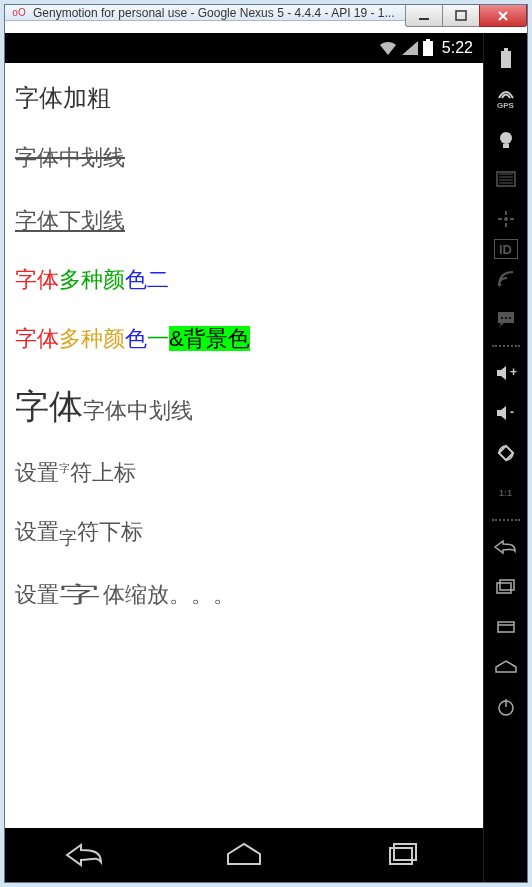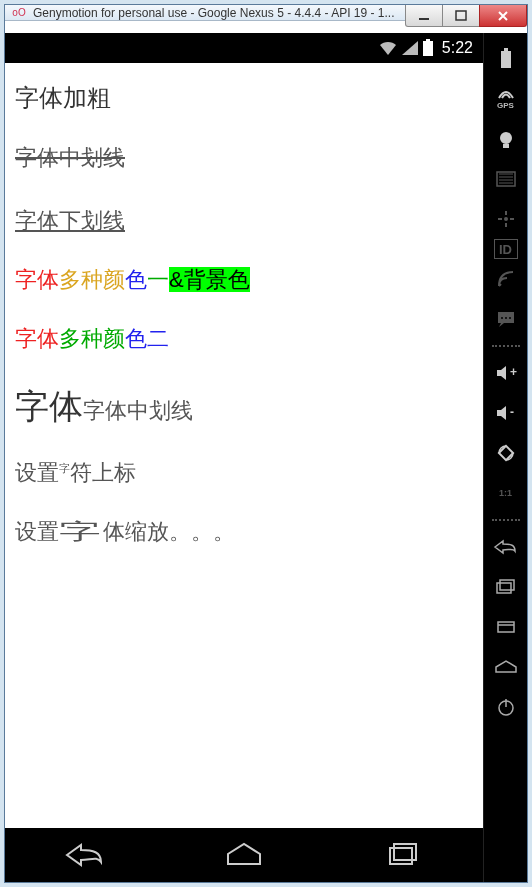--- a/index.html
+++ b/index.html
@@ -181,30 +181,33 @@
             </svg>
         </span>
         <span class="status-clock">5:22</span>
       </div>
 
       <div class="app-content">
         <div class="text-row bold">字体加粗</div>
         <div class="text-row strike">字体中划线</div>
         <div class="text-row underline">字体下划线</div>
         <div class="text-row">
+          <span class="seg-red">字体</span><span class="seg-green">多种颜</span><span class="seg-blue">色</span><span class="seg-blue">二</span>
+        </div>
+        <div class="text-row">
           <span class="seg-red">字体</span><span class="seg-goldenrod">多种颜</span><span class="seg-blue">色</span><span class="seg-green">一</span><span class="seg-bg-green">&amp;背景色</span>
         </div>
         <div class="text-row">
-          <span class="seg-red">字体</span><span class="seg-green">多种颜</span><span class="seg-blue">色</span><span class="seg-blue">二</span>
-        </div>
-        <div class="text-row">
           <span class="big">字体</span><span>字体中划线</span>
         </div>
         <div class="text-row">
           <span>设置</span><span class="sup">字</span><span>符上标</span>
+        </div>
+        <div class="text-row">
+          <span>设置</span><span class="sub">字</span><span>符下标</span>
         </div>
         <div class="text-row">
           <span>设置</span><span class="scalex">字</span><span>体缩放。。。</span>
         </div>
       </div>
 
       <div class="nav-bar">
         <div class="nav-btn">
           <svg width="44" height="30" viewBox="0 0 44 30">
               <path d="M4 15 L18 5 L18 10 C30 10 38 12 38 22 C34 16 28 20 18 20 L18 25 Z" fill="none" stroke="#ccc" stroke-width="2"></path>

